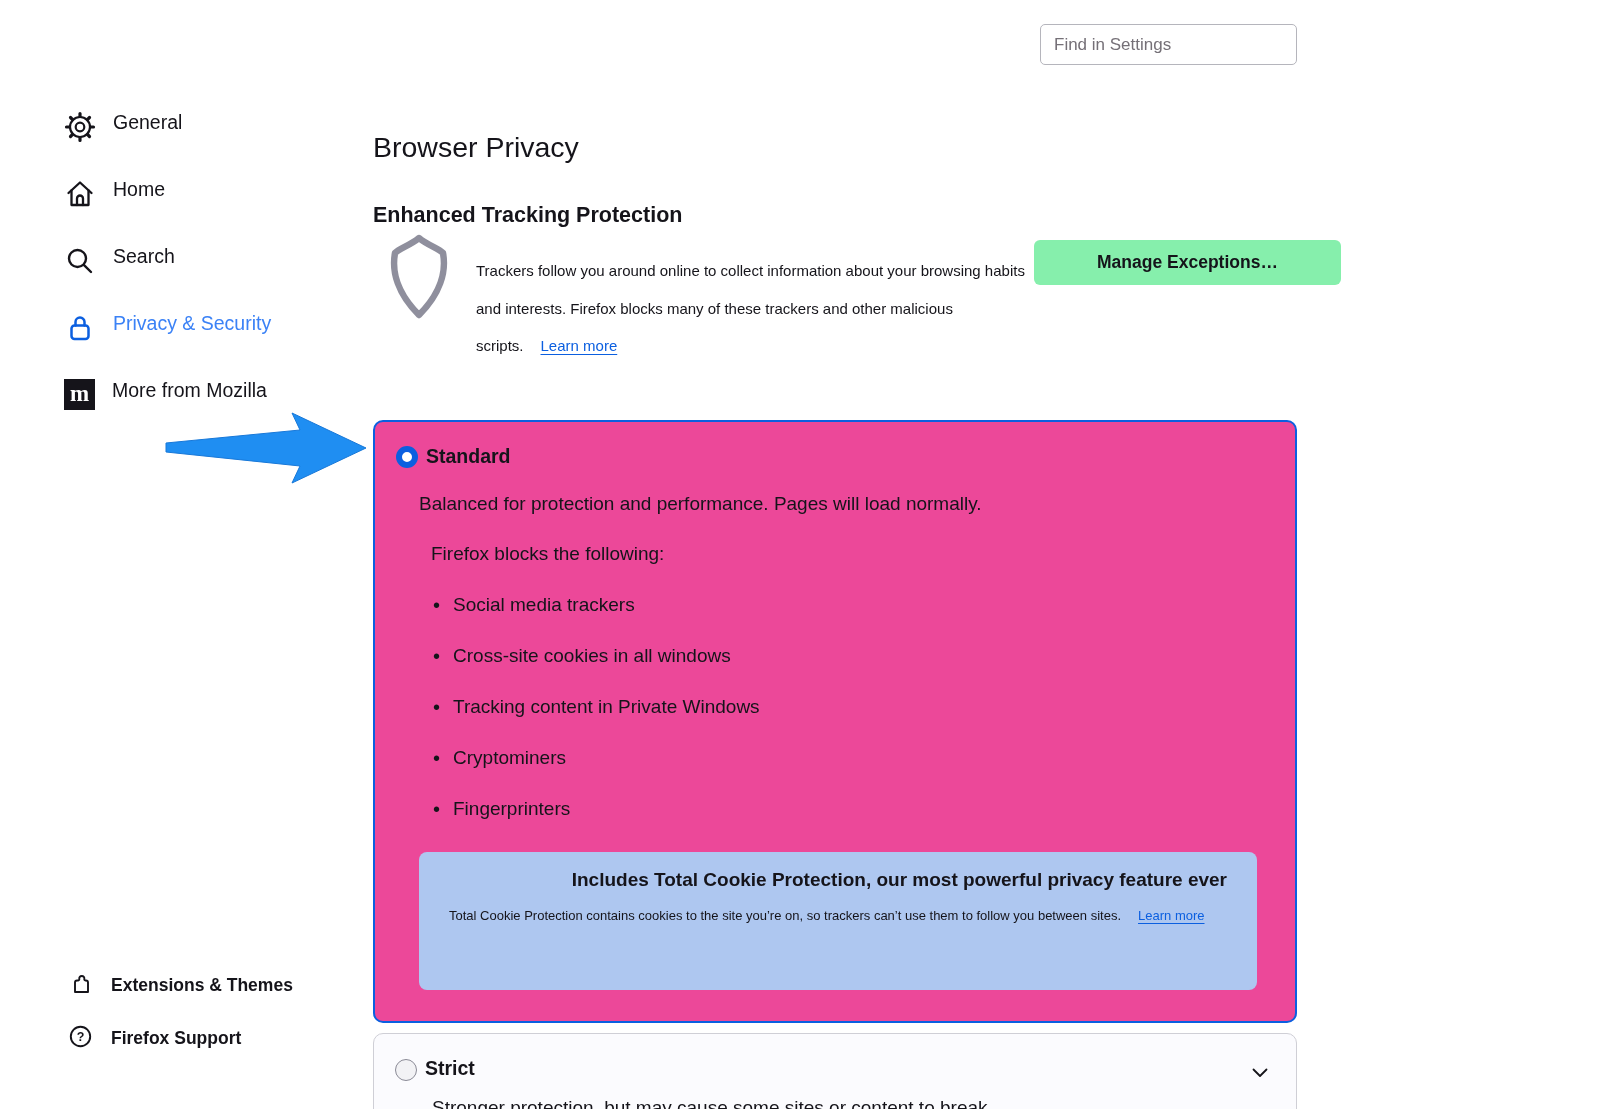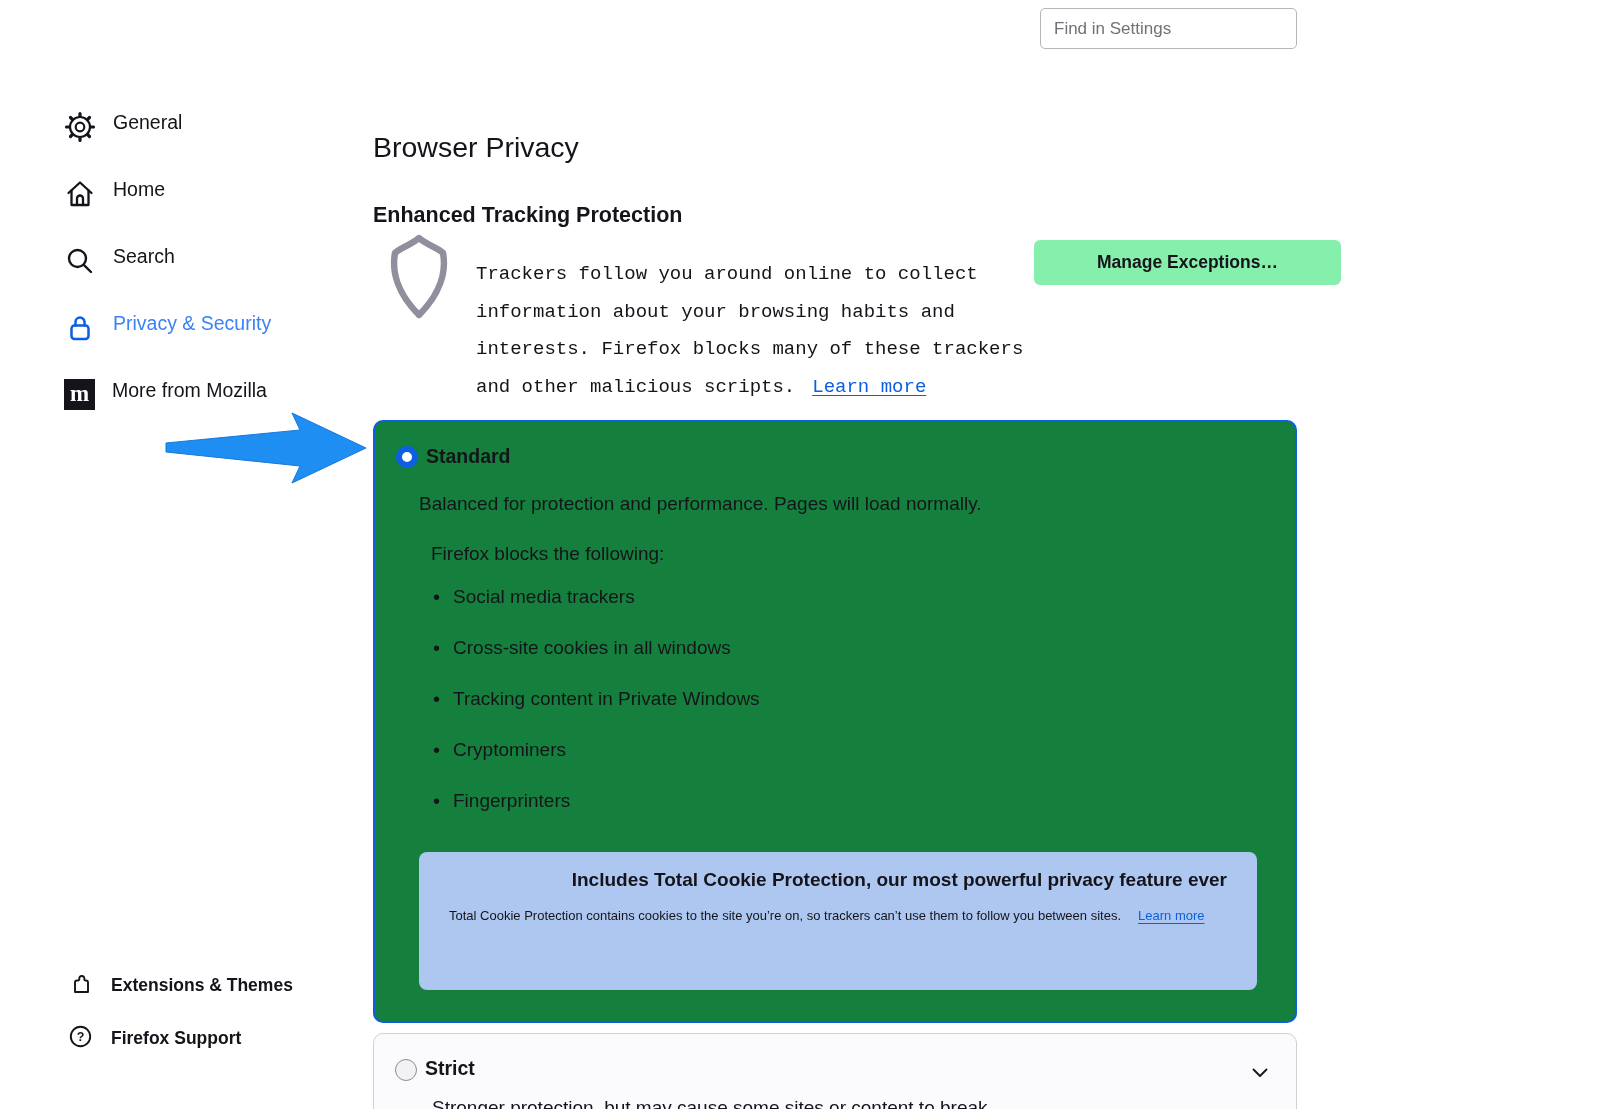--- a/index.html
+++ b/index.html
@@ -7,21 +7,21 @@
   body {
     width: 1600px; height: 1109px;
     position: relative; overflow: hidden;
     background: #ffffff;
     color: #15141a;
     font-family: "Liberation Sans", "DejaVu Sans", sans-serif;
   }
 
   
   .find-input {
-    position: absolute; left: 1040px; top: 8px;
+    position: absolute; left: 1040px; top: 24px;
     width: 257px; height: 41px;
     border: 1px solid #b5b5bc; border-radius: 5px;
     padding: 0 13px; font-size: 17px;
     font-family: inherit; color: #15141a; background: #fff; outline: none;
   }
   .find-input::placeholder { color: #757077; }
 
   
   .sidebar { position: absolute; left: 64px; top: 111px; }
   .nav-item { display: flex; align-items: flex-start; gap: 17px; height: 34px; margin-bottom: 33px; cursor: pointer; }
@@ -38,48 +38,48 @@
   }
 
   
   .page-title { position: absolute; left: 373px; top: 112px; font-size: 28.5px; font-weight: 400; }
   .section-title { position: absolute; left: 373px; top: 185px; font-size: 21.5px; font-weight: 700; }
 
   
   .shield { position: absolute; left: 382px; top: 233px; }
   .etp-desc {
     position: absolute; left: 476px; top: 237px; width: 562px;
-    font-size: 19px; line-height: 37.5px; font-family: Liberation Mono, monospace;
+    font-size: 15px; line-height: 37.5px;
   }
   .link { color: #0b5fe0; text-decoration: underline; text-underline-offset: 3px; cursor: pointer; }
   .etp-desc .link { margin-left: 17px; }
   .manage-btn {
     position: absolute; left: 1034px; top: 240px; width: 307px; height: 45px;
     background: #86efac; border: none; border-radius: 6px;
     font-family: inherit; font-size: 17.5px; font-weight: 700; color: #15141a; cursor: pointer;
   }
 
   
   .standard-card {
     position: absolute; left: 373px; top: 420px; width: 924px; height: 603px;
-    background: #15803d; border: 2px solid #0b5fe0; border-radius: 10px;
+    background: #ec4899; border: 2px solid #0b5fe0; border-radius: 10px;
   }
   .radio-on {
     position: absolute; left: 21px; top: 24px; width: 22px; height: 22px;
     border-radius: 50%; border: 6.5px solid #0b5fe0; background: #fff; cursor: pointer;
   }
   .radio-off {
     position: absolute; left: 21px; top: 25px; width: 22px; height: 22px;
     border-radius: 50%; border: 1.5px solid #8a8a96; background: #f2f2f5; cursor: pointer;
   }
   .opt-label { position: absolute; left: 51px; top: 23px; font-size: 19.5px; font-weight: 700; }
   .std-desc { position: absolute; left: 44px; top: 71px; font-size: 19px; }
   .blocks-intro { position: absolute; left: 56px; top: 121px; font-size: 19px; }
   .block-list { position: absolute; left: 58px; top: 164px; margin: 0; padding: 0; list-style: none; }
-  .block-list li { display: flex; align-items: center; height: 22px; margin-bottom: 29px; font-size: 19px; }
+  .block-list li { display: flex; align-items: center; height: 22px; margin-bottom: 29px; font-size: 19px; margin-top: 8px; }
   .block-list li::before { content: "•"; margin-right: 13px; font-size: 20px; }
 
   .callout {
     position: absolute; left: 44px; top: 430px; width: 838px; height: 138px;
     background: #aec7f0; border-radius: 8px; padding: 17px 30px;
   }
   .callout-title { font-size: 19px; font-weight: 700; text-align: right; }
   .callout-body { margin-top: 6px; font-size: 13px; line-height: 37.5px; }
   .callout-body .link { margin-left: 17px; }
 

